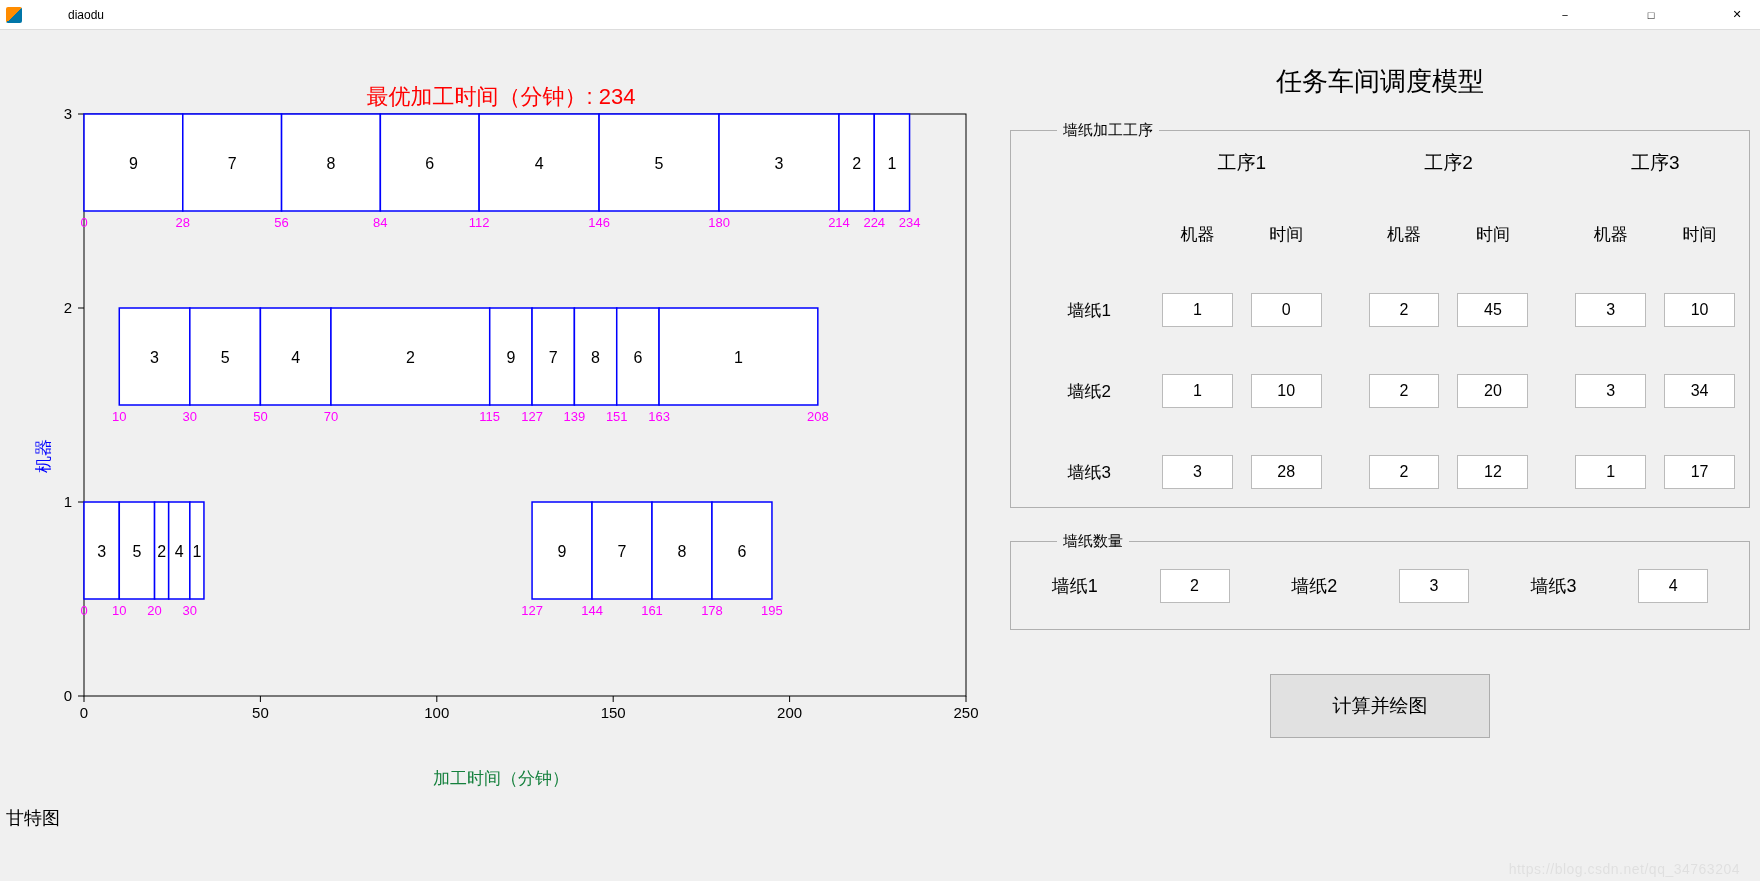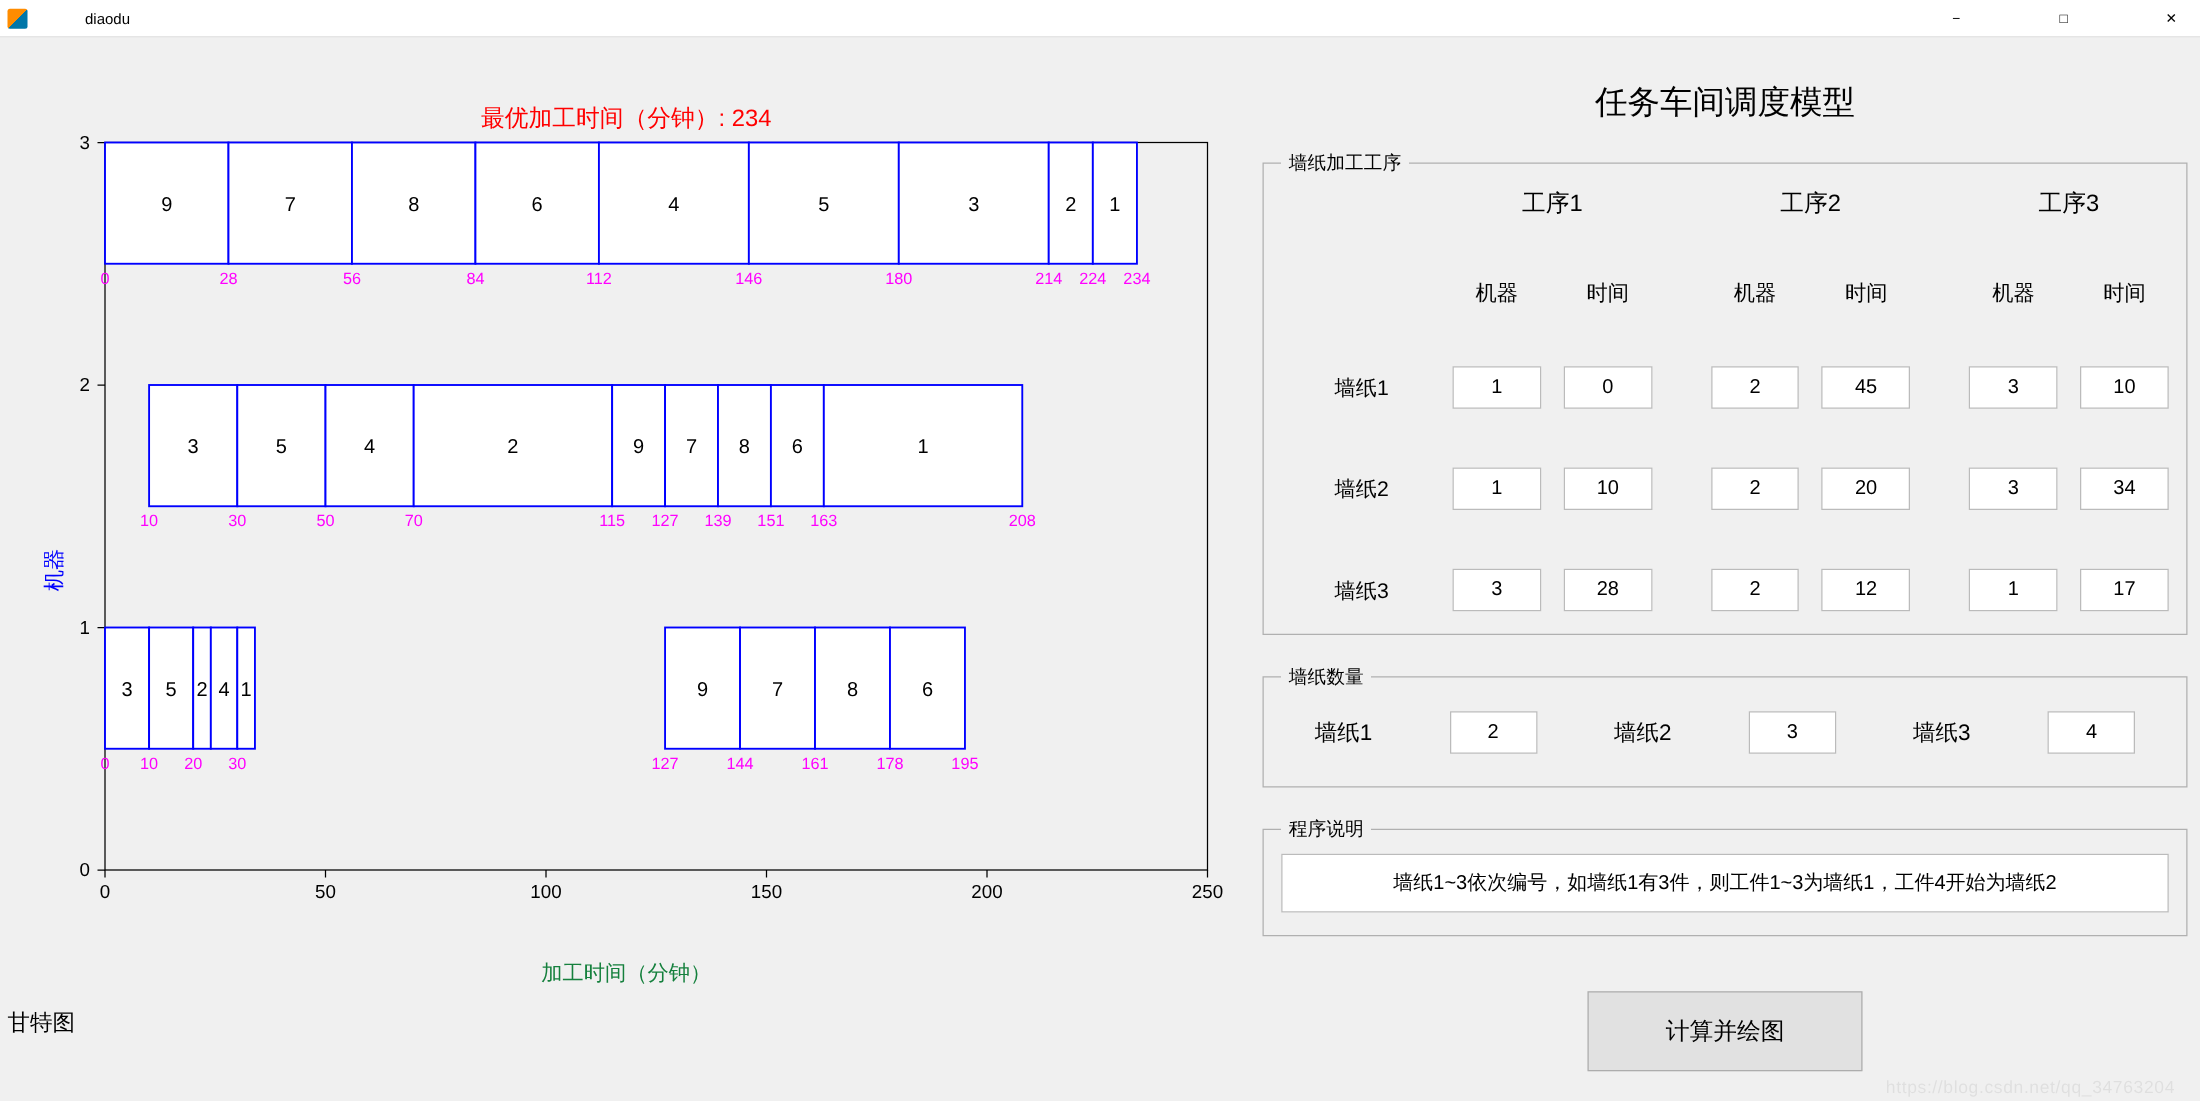--- a/index.html
+++ b/index.html
@@ -55,21 +55,21 @@
   background: #f0f0f0;
 }
 #gantt {
   position: absolute;
   left: 0; top: 0;
 }
 .chart-title-top {
   position: absolute;
   top: 46px; left: 0; width: 100%;
   text-align: center;
-  font-size: 19px;
+  font-size: 22px;
   color: #ff0000;
 }
 .axis-xlabel {
   position: absolute;
   bottom: 85px; left: 0; width: 100%;
   text-align: center;
   font-size: 17px;
   color: #15803d;
 }
 .axis-ylabel {
@@ -98,21 +98,21 @@
   font-size: 26px;
   text-align: center;
   margin: 28px 0 16px 0;
 }
 fieldset {
   border: 1px solid #b0b0b0;
   margin: 6px 4px 18px 4px;
   padding: 10px 14px 18px 14px;
   background: #f0f0f0;
 }
-legend { font-size: 15px; padding: 0 6px; }
+legend { font-size: 15px; padding: 0 6px; margin-left: 32px; }
 
 .proc-grid {
   display: grid;
   grid-template-columns: 90px repeat(3, 1fr);
   align-items: center;
   row-gap: 16px;
   column-gap: 24px;
   gap: 47px;
 }
 .proc-head { text-align: center; font-size: 19px; }
@@ -375,24 +375,20 @@
         <div class="qty-row" id="qty-row">
             <div class="qty-label">墙纸1</div>
        <div class="edit">2</div>
             <div class="qty-label">墙纸2</div>
        <div class="edit">3</div>
             <div class="qty-label">墙纸3</div>
        <div class="edit">4</div>
           </div>
       </fieldset>
 
-      <fieldset>
-        <legend>程序说明</legend>
-        <div class="desc-box">墙纸1~3依次编号，如墙纸1有3件，则工件1~3为墙纸1，工件4开始为墙纸2</div>
-      </fieldset>
 
       <div class="calc-btn">
         <span>计算并绘图</span>
       </div>
     </div>
 
     <div class="watermark">https://blog.csdn.net/qq_34763204</div>
   </div>
 </div>
 

